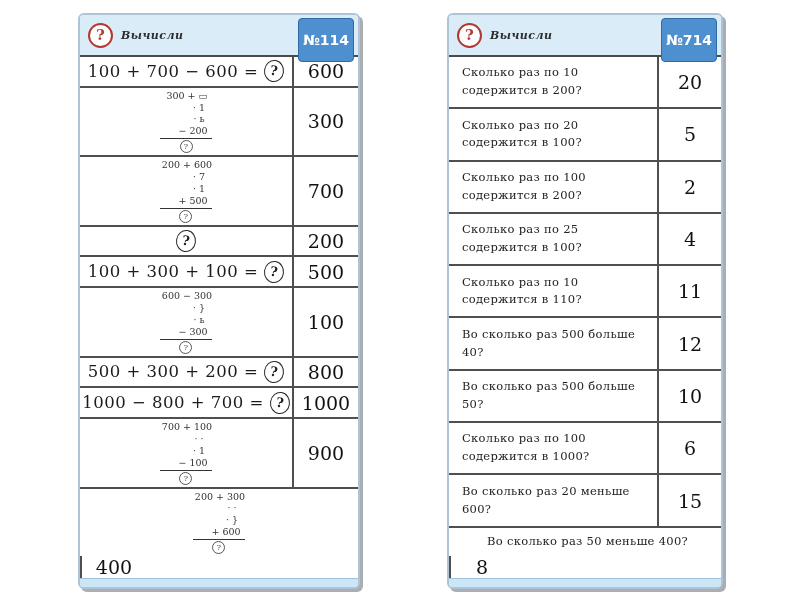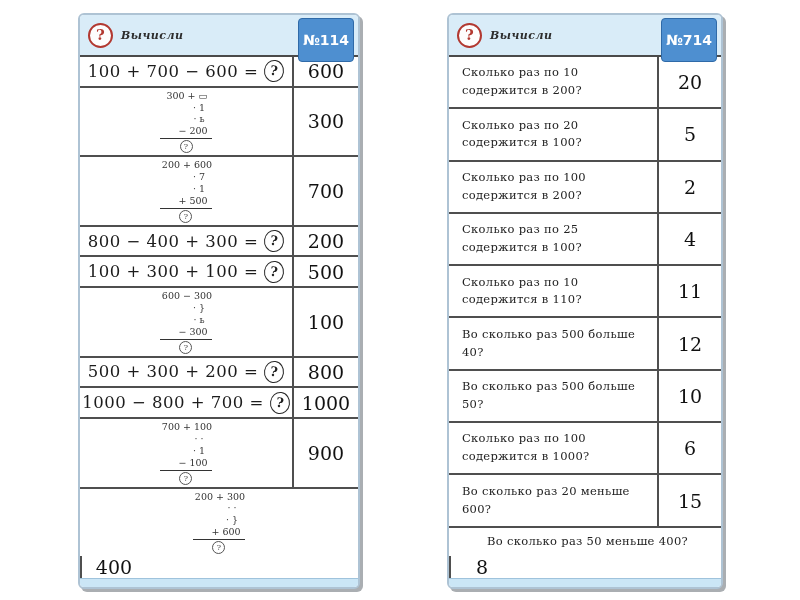--- a/index.html
+++ b/index.html
@@ -124,21 +124,20 @@
           <span class="cm-bot">+ 500</span>
           <span class="cm-tail">?</span>
         </span>
       </div>
       <div class="a-cell">700</div>
     </div>
 
     <div class="row">
       <div class="q-cell">
         <span class="equation">
-          <span>800 − 400 + 300 =</span>
           <span class="q-circle">?</span>
         </span>
       </div>
       <div class="a-cell">200</div>
     </div>
 
     <div class="row">
       <div class="q-cell">
         <span class="equation">
           <span>100 + 300 + 100 =</span>

